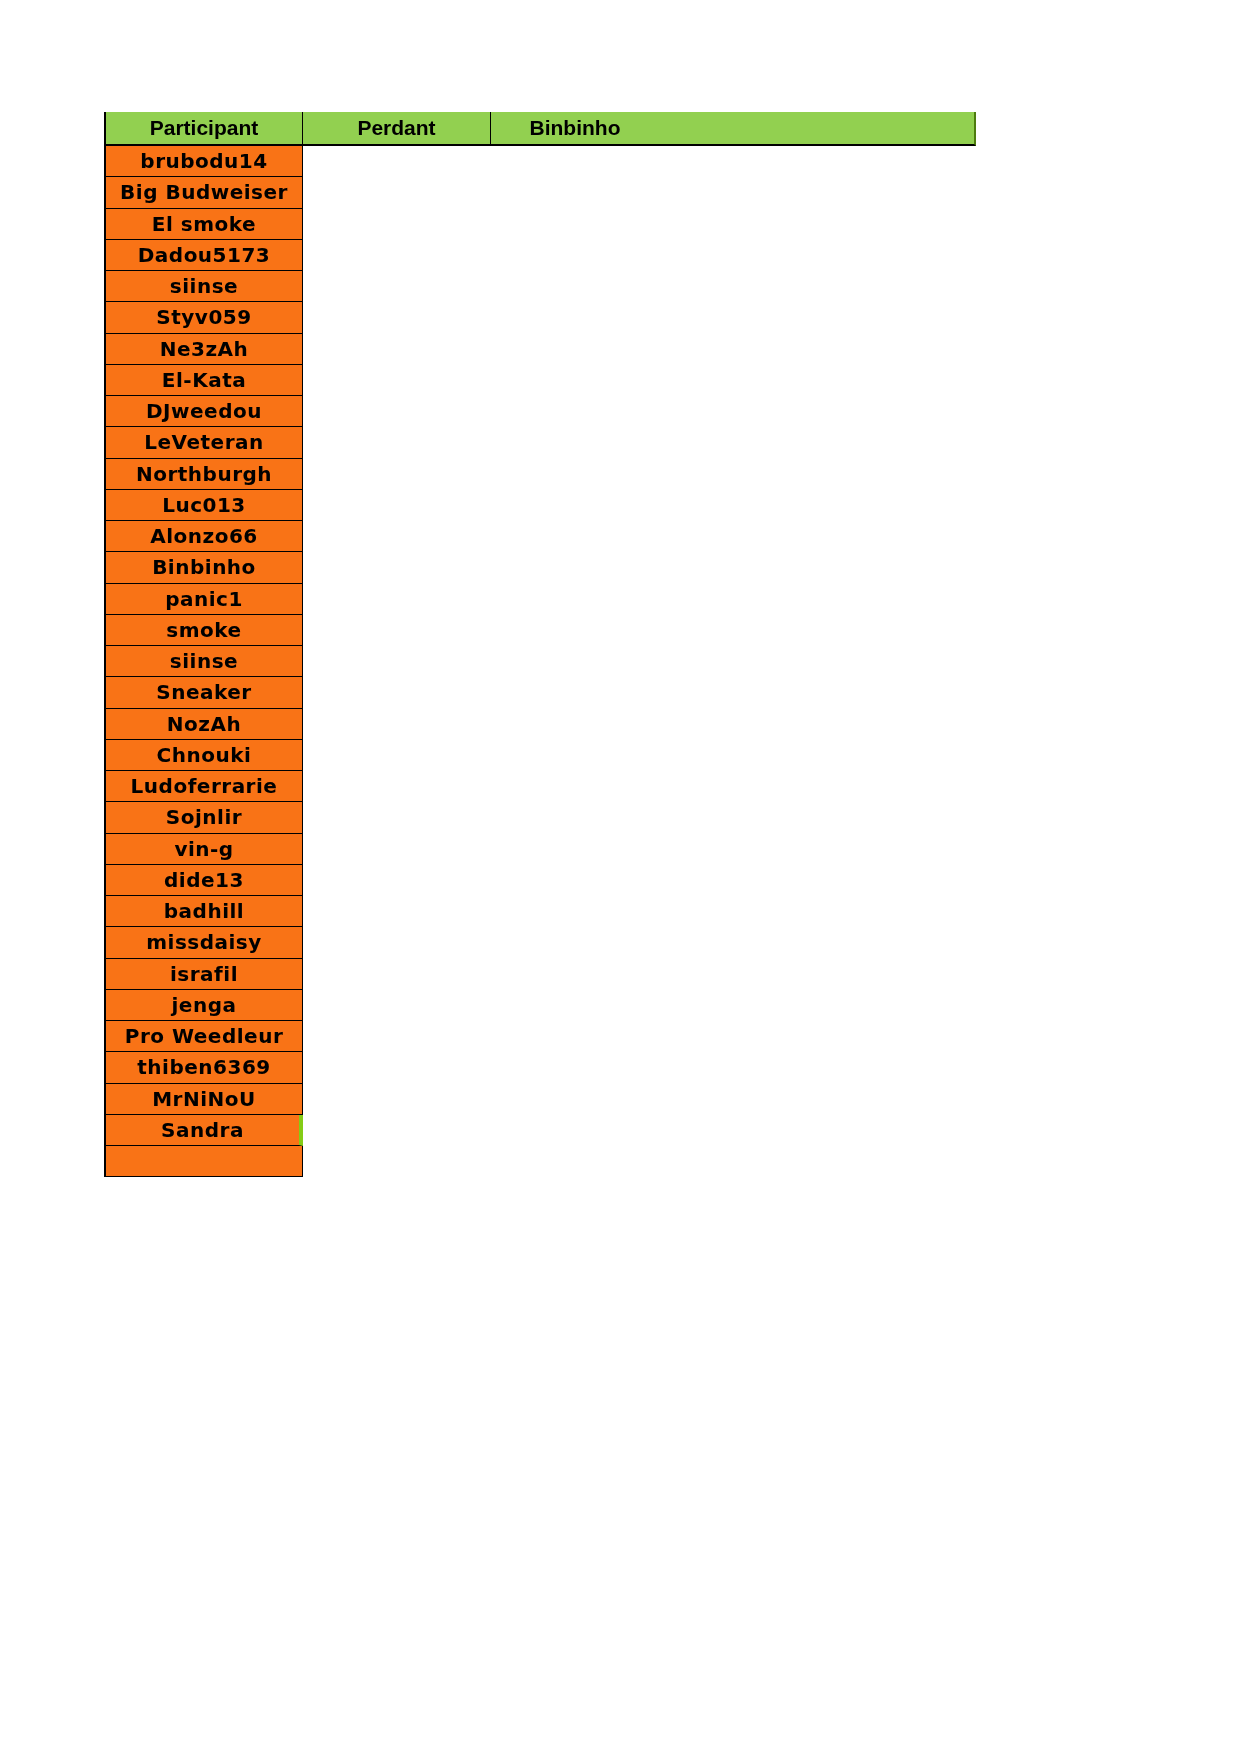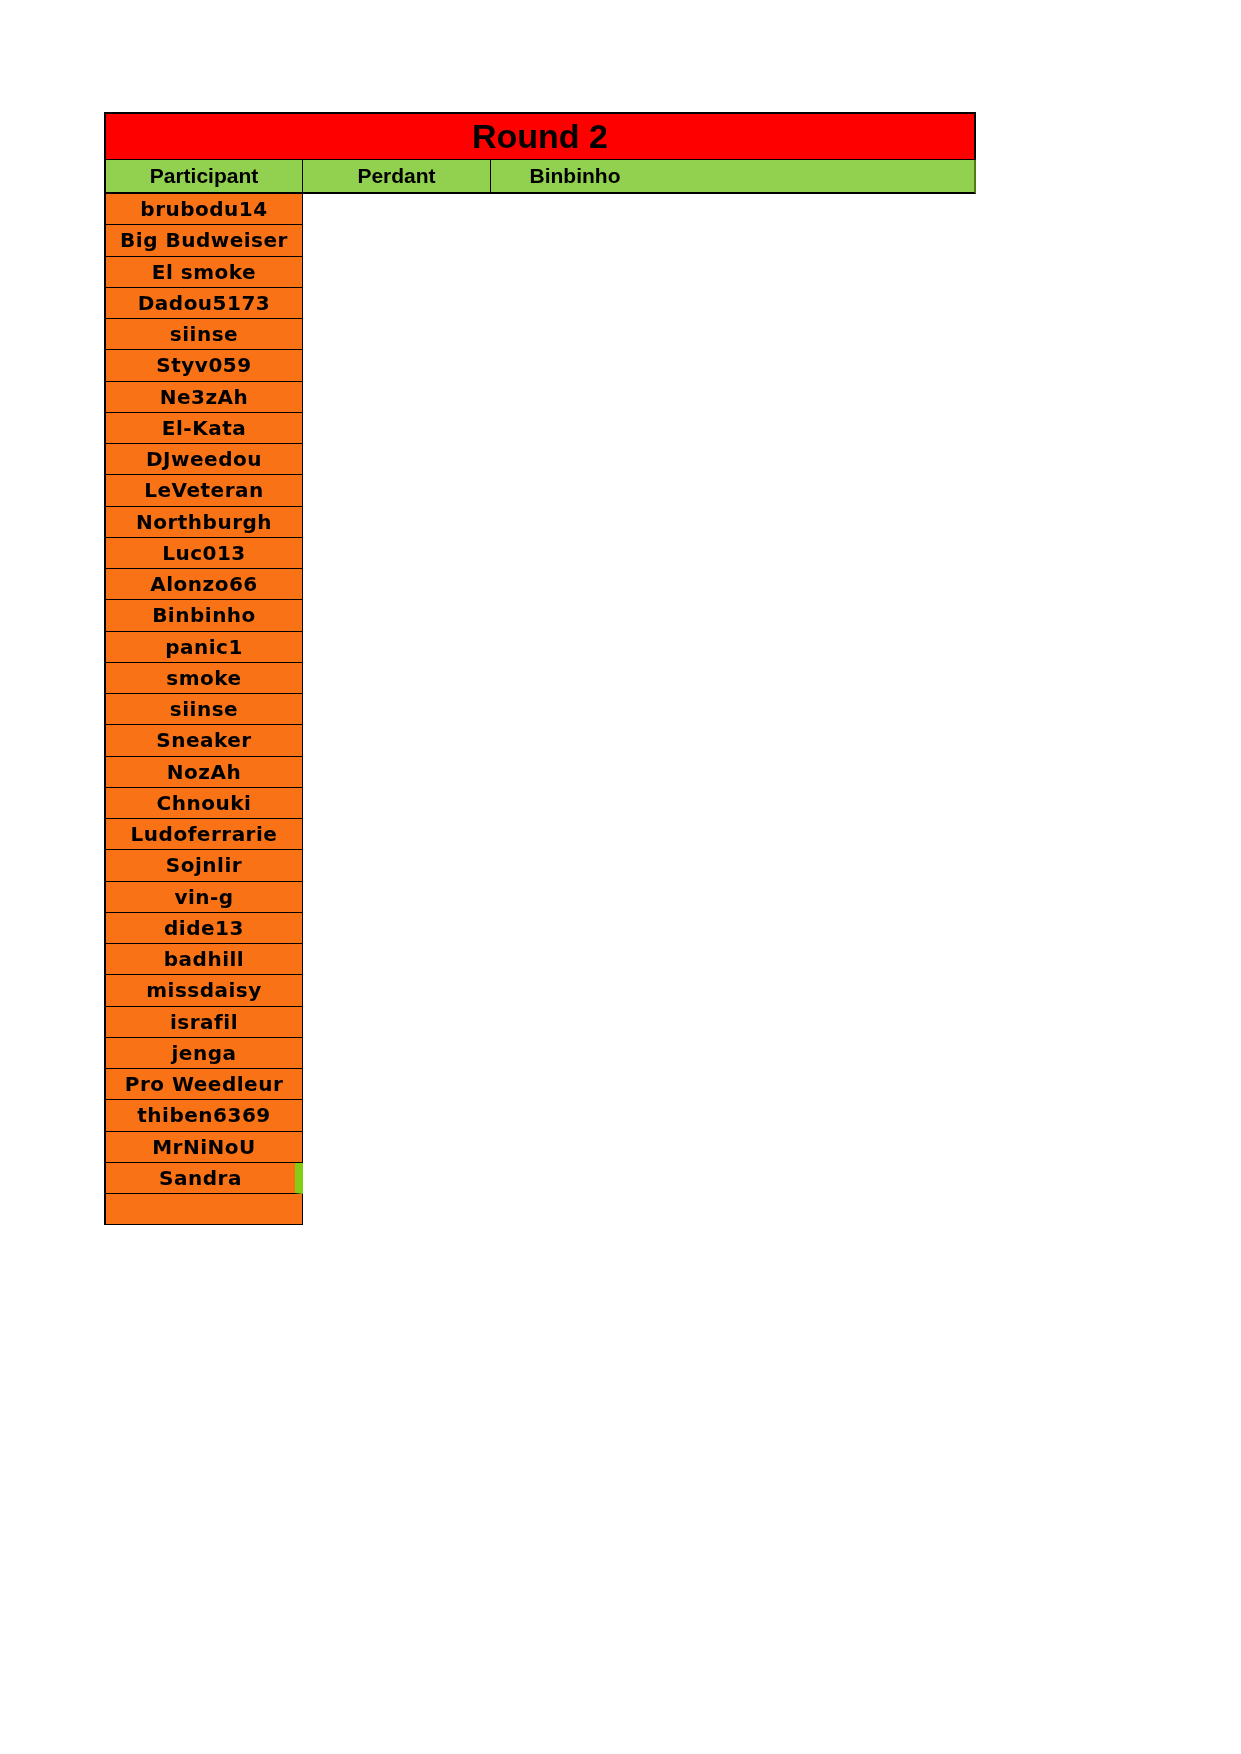--- a/index.html
+++ b/index.html
@@ -29,27 +29,26 @@
     .col-vainqueur { width: 168px; }
     .col-test { flex: 1; }
     .rows { width: 199px; }
     .row {
       height: 31.25px; box-sizing: border-box;
       border-left: 2px solid #000; border-right: 1.5px solid #000; border-bottom: 1.5px solid #000;
       display: flex; align-items: center; justify-content: center;
       font-family: "DejaVu Sans", sans-serif; font-weight: bold; font-size: 20px; color: #000;
       letter-spacing: 0.5px; background: #f97316;
     }
-    .row.selected { border-right: 8px solid #84cc16; }
+    .row.selected { border-right: 4px solid #84cc16; }
   </style>
 </head>
 <body>
 
 <div class="sheet">
-  <div class="title-bar">Round 2</div>
   <div class="header-row">
     <div class="hcell col-participant">Participant</div>
     <div class="hcell col-perdant">Perdant</div>
     <div class="hcell col-vainqueur">Binbinho</div>
   </div>
   <div class="rows" id="rows">
       <div class="row">brubodu14</div>
       <div class="row">Big Budweiser</div>
       <div class="row">El smoke</div>
       <div class="row">Dadou5173</div>

